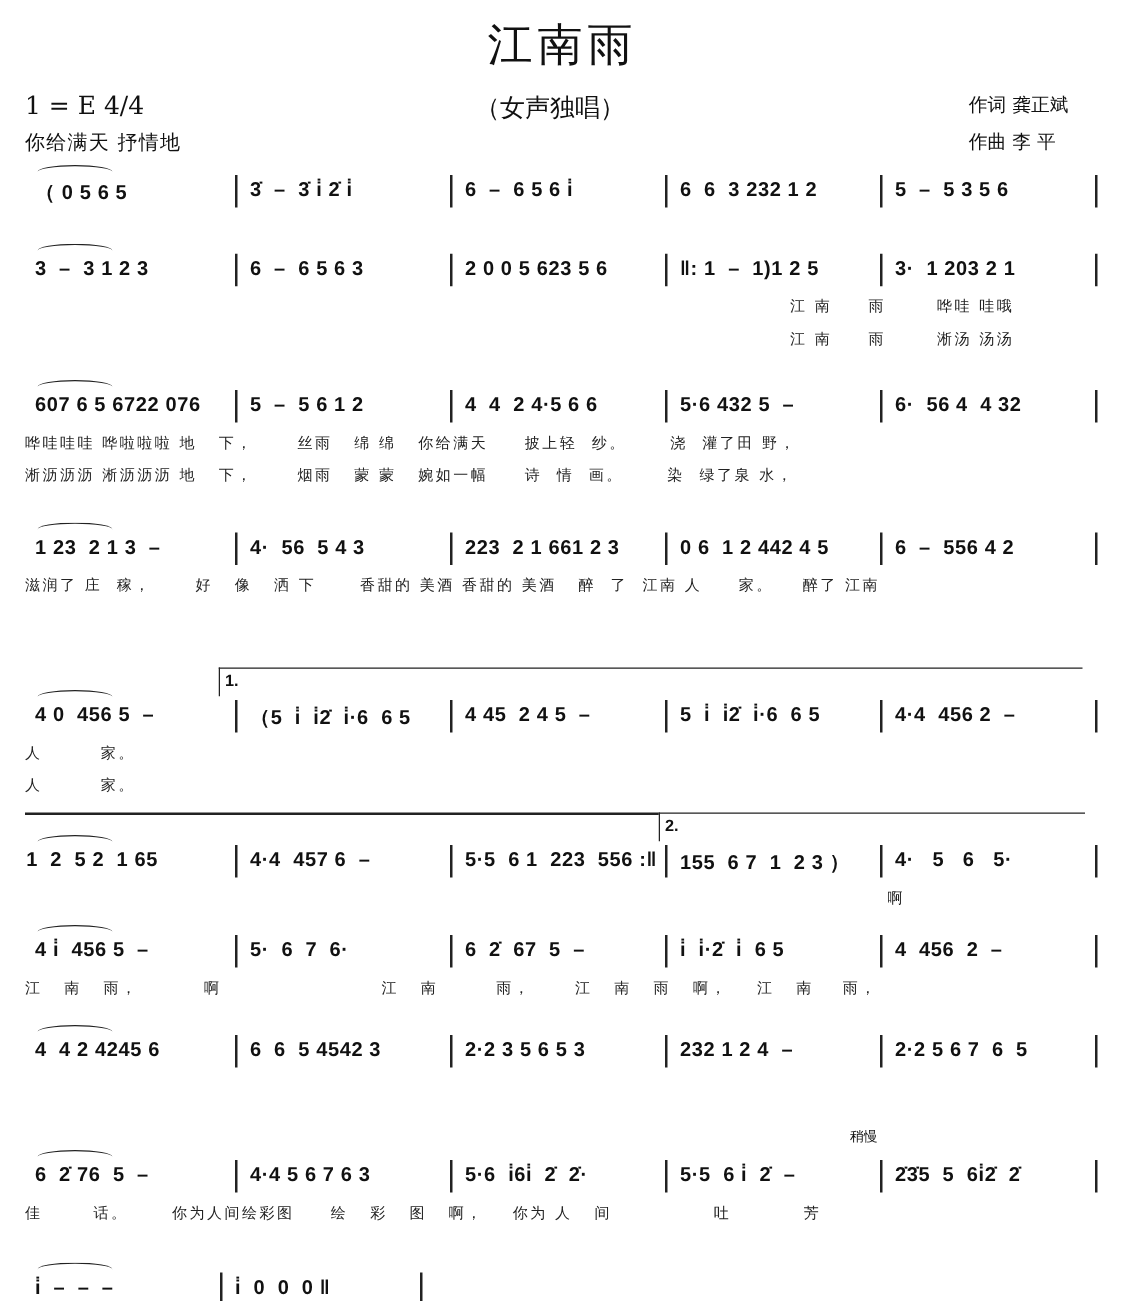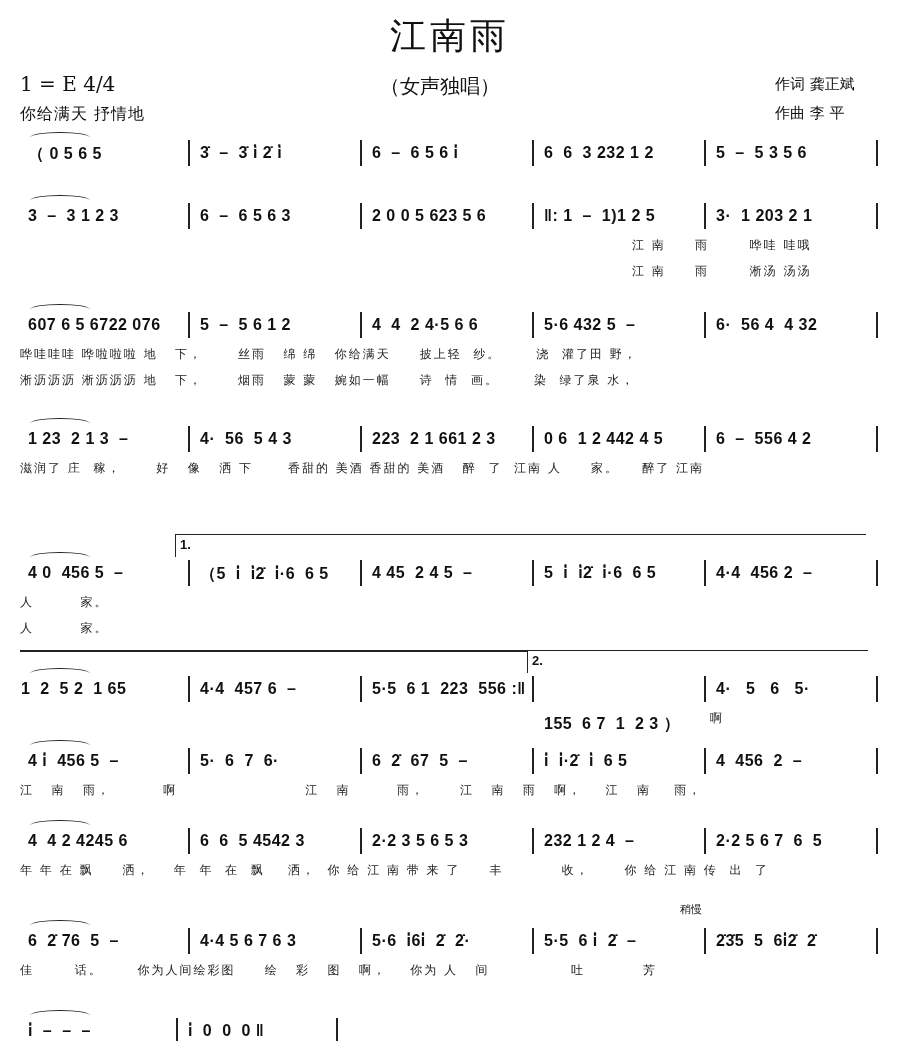--- a/index.html
+++ b/index.html
@@ -106,21 +106,21 @@
       </div>
       <div class="slur" style="left: 10px; width: 60px; top: -12px;"></div>
     </div>
     <div class="row" style="top: 680px;">
       <span class="notes" style="left: 1px;">1  2  5 2  1 65</span>
       <div class="bar" style="left: 168px;"></div>
       <span class="notes" style="left: 180px;">4·4  457 6  –</span>
       <div class="bar" style="left: 340px;"></div>
       <span class="notes" style="left: 352px;">5·5  6 1  223  556 :‖</span>
       <div class="bar" style="left: 512px;"></div>
-      <span class="notes" style="left: 524px; margin-top: 34px;">155  6 7  1  2 3 ）</span>
+      <span class="notes" style="left: 524px;">155  6 7  1  2 3 ）</span>
       <div class="bar" style="left: 684px;"></div>
       <span class="notes" style="left: 696px;">4·   5   6   5·</span>
       <div class="bar" style="left: 856px;"></div>
       <div class="lyric" style="left: 690px; top: 30px;">啊</div>
       <div class="hline" style="left: 0px; width: 507px; top: -30px;"></div>
       <div class="volta" style="left: 507px; width: 340px; top: -30px;">
         <span>2.</span>
       </div>
       <div class="slur" style="left: 10px; width: 60px; top: -12px;"></div>
     </div>
@@ -142,21 +142,20 @@
       <span class="notes" style="left: 8px;">4  4 2 4245 6</span>
       <div class="bar" style="left: 168px;"></div>
       <span class="notes" style="left: 180px;">6  6  5 4542 3</span>
       <div class="bar" style="left: 340px;"></div>
       <span class="notes" style="left: 352px;">2·2 3 5 6 5 3</span>
       <div class="bar" style="left: 512px;"></div>
       <span class="notes" style="left: 524px;">232 1 2 4  –</span>
       <div class="bar" style="left: 684px;"></div>
       <span class="notes" style="left: 696px;">2·2 5 6 7  6  5</span>
       <div class="bar" style="left: 856px;"></div>
-      <div class="lyric" style="left: 0px; top: 30px;">年 年 在 飘     洒，    年  年  在  飘    洒，  你 给 江 南 带 来 了     丰          收，      你 给 江 南 传  出  了</div>
       <div class="slur" style="left: 10px; width: 60px; top: -12px;"></div>
     </div>
     <div class="row" style="top: 932px;">
       <span class="notes" style="left: 8px;">6  2̇ 76  5  –</span>
       <div class="bar" style="left: 168px;"></div>
       <span class="notes" style="left: 180px;">4·4 5 6 7 6 3</span>
       <div class="bar" style="left: 340px;"></div>
       <span class="notes" style="left: 352px;">5·6  i̇6i̇  2̇  2̇·</span>
       <div class="bar" style="left: 512px;"></div>
       <span class="notes" style="left: 524px;">5·5  6 i̇  2̇  –</span>

